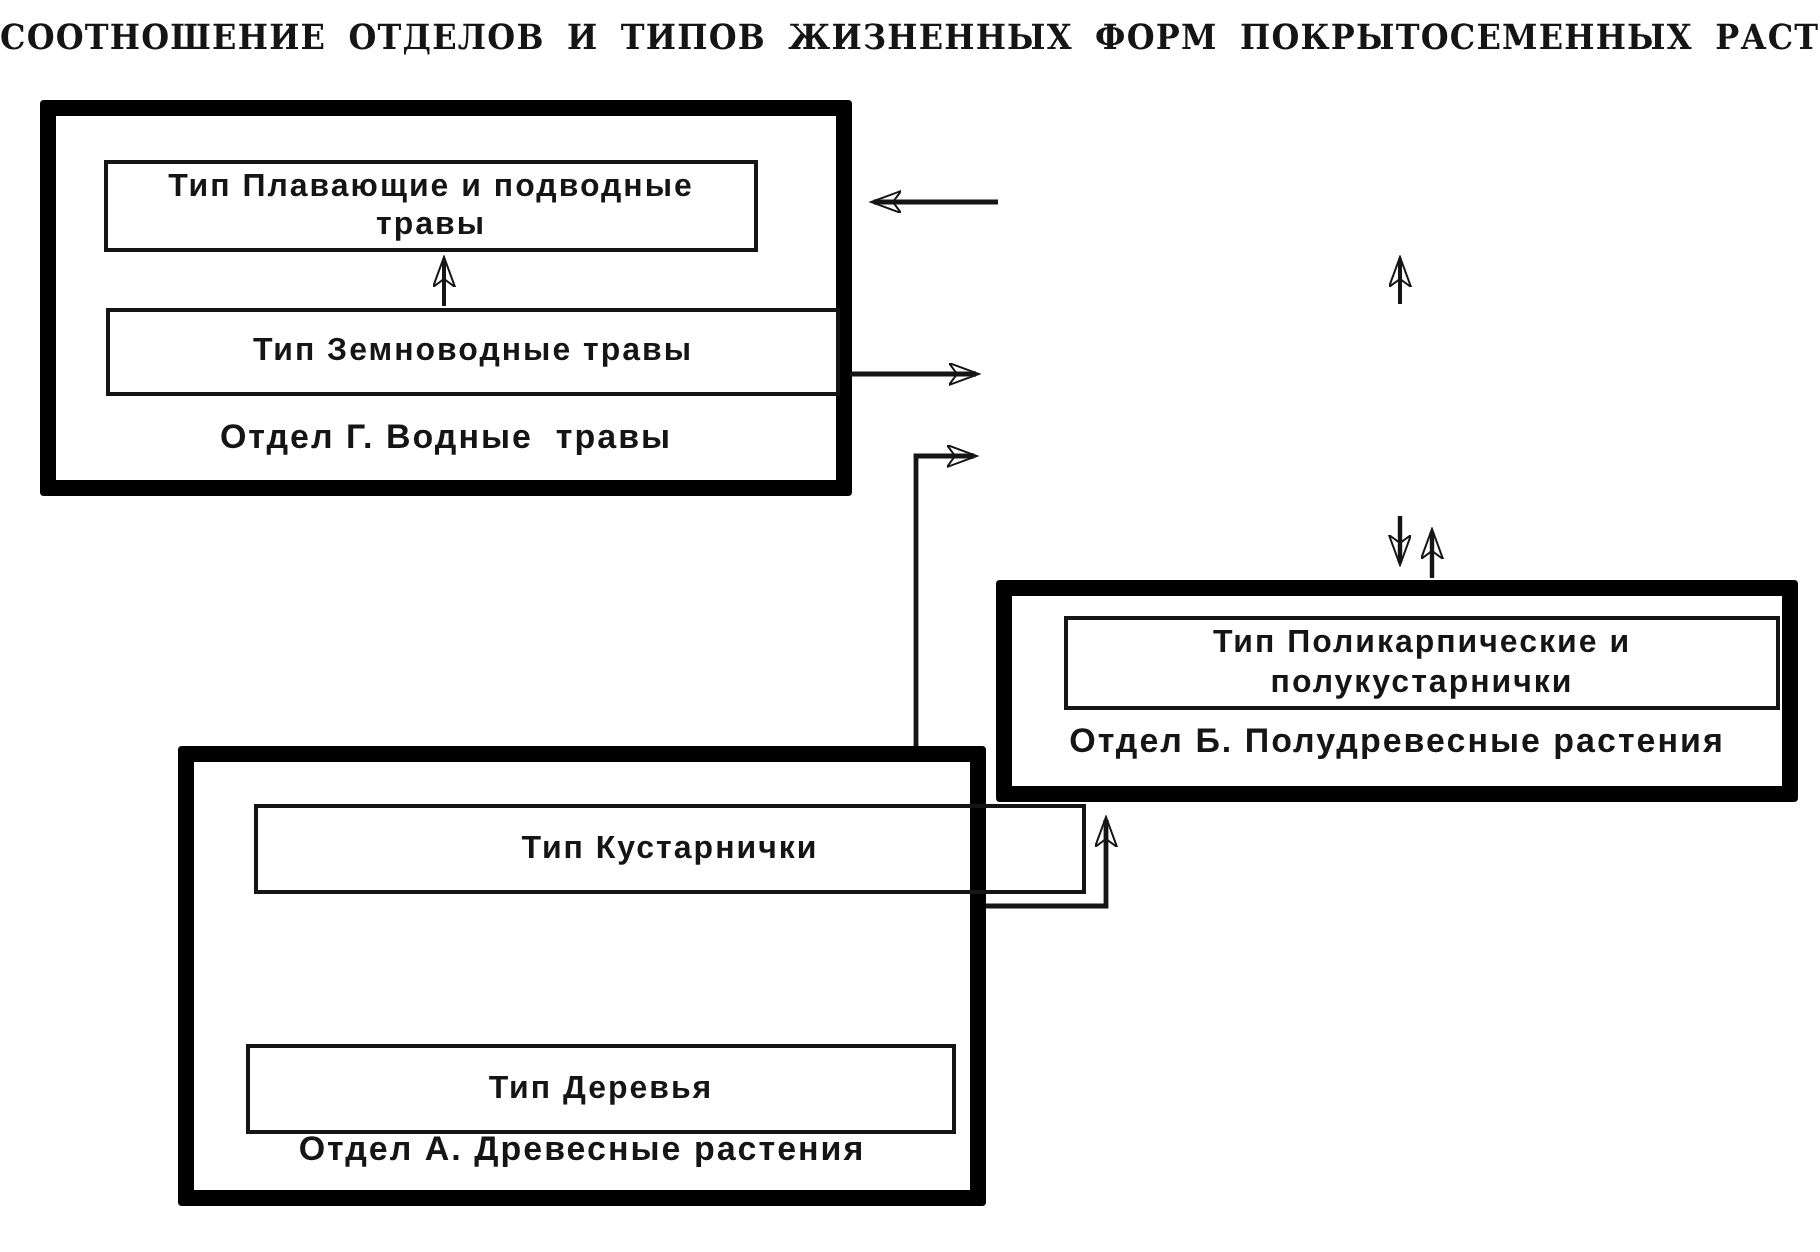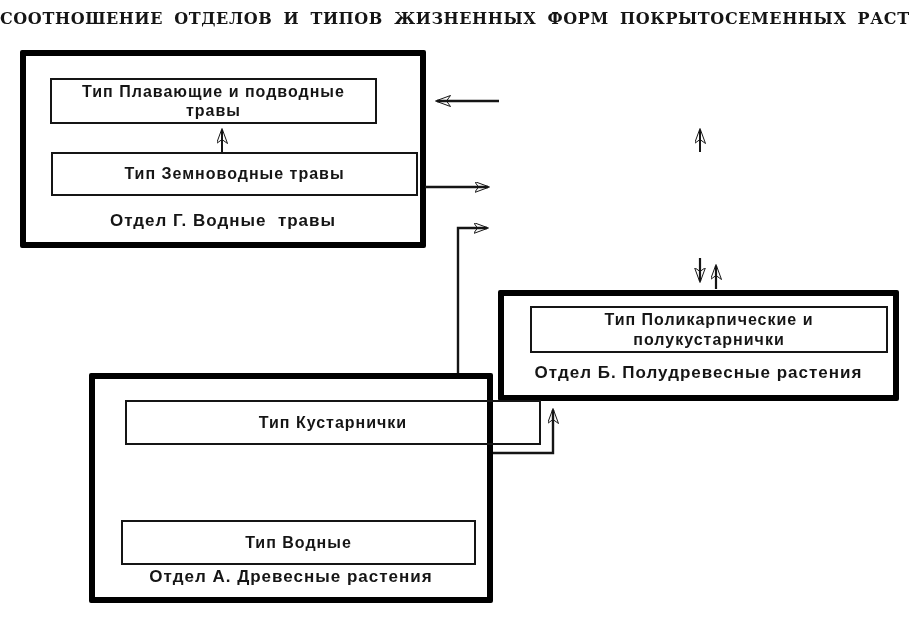--- a/index.html
+++ b/index.html
@@ -21,21 +21,21 @@
     font-family: "DejaVu Serif", serif;
     font-weight: bold;
     font-size: 16px;
     letter-spacing: 0.6px;
     word-spacing: 5px;
     white-space: nowrap;
     transform: scaleY(1.08);
   }
   .division {
     position: absolute;
-    border: 6px solid #000000;
+    border: 8px solid #000000;
     box-sizing: border-box;
     border-radius: 2px;
   }
   .type-box {
     position: absolute;
     border: 2px solid #151515;
     box-sizing: border-box;
     display: flex;
     align-items: center;
     justify-content: center;
@@ -80,21 +80,21 @@
 
 
   <div class="division" style="left:498px; top:290px; width:401px; height:111px;">
     <div class="type-box" style="left:26px; top:10px; width:358px; height:47px;">Тип Поликарпические и
 полукустарнички</div>
     <div class="division-label" style="bottom:12px;">Отдел Б. Полудревесные растения</div>
   </div>
 
   <div class="division" style="left:89px; top:373px; width:404px; height:230px;">
     <div class="type-box" style="left:30px; top:21px; width:416px; height:45px;">Тип Кустарнички</div>
-    <div class="type-box" style="left:26px; top:141px; width:355px; height:45px;">Тип Водные</div>
+    <div class="type-box" style="left:26px; top:141px; width:355px; height:45px;">Тип Деревья</div>
     <div class="division-label" style="bottom:10px;">Отдел А. Древесные растения</div>
   </div>
 
   <svg class="arrow-layer" viewBox="0 0 910 626" xmlns="http://www.w3.org/2000/svg">
     <defs>
       <marker id="ah" markerUnits="userSpaceOnUse" markerWidth="16" markerHeight="12" refX="13.5" refY="5.5" orient="auto">
         <path d="M0,0 L15,5.5 L0,11 L4,5.5 Z" fill="#151515" stroke="none"></path>
       </marker>
     </defs>
 

